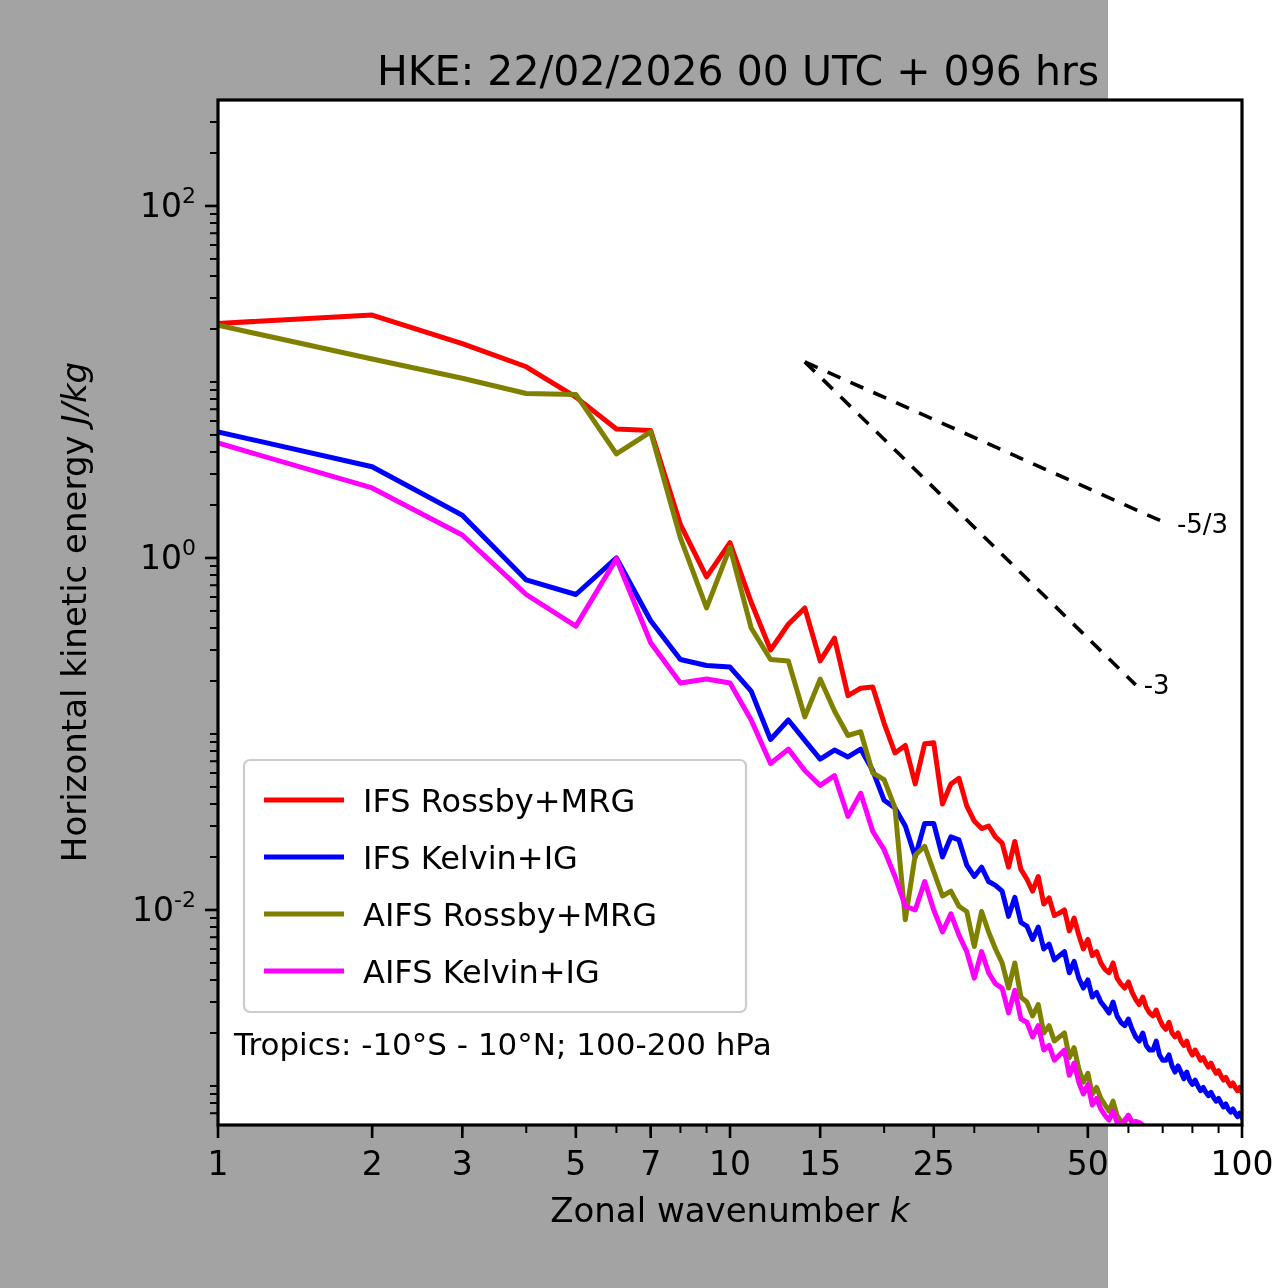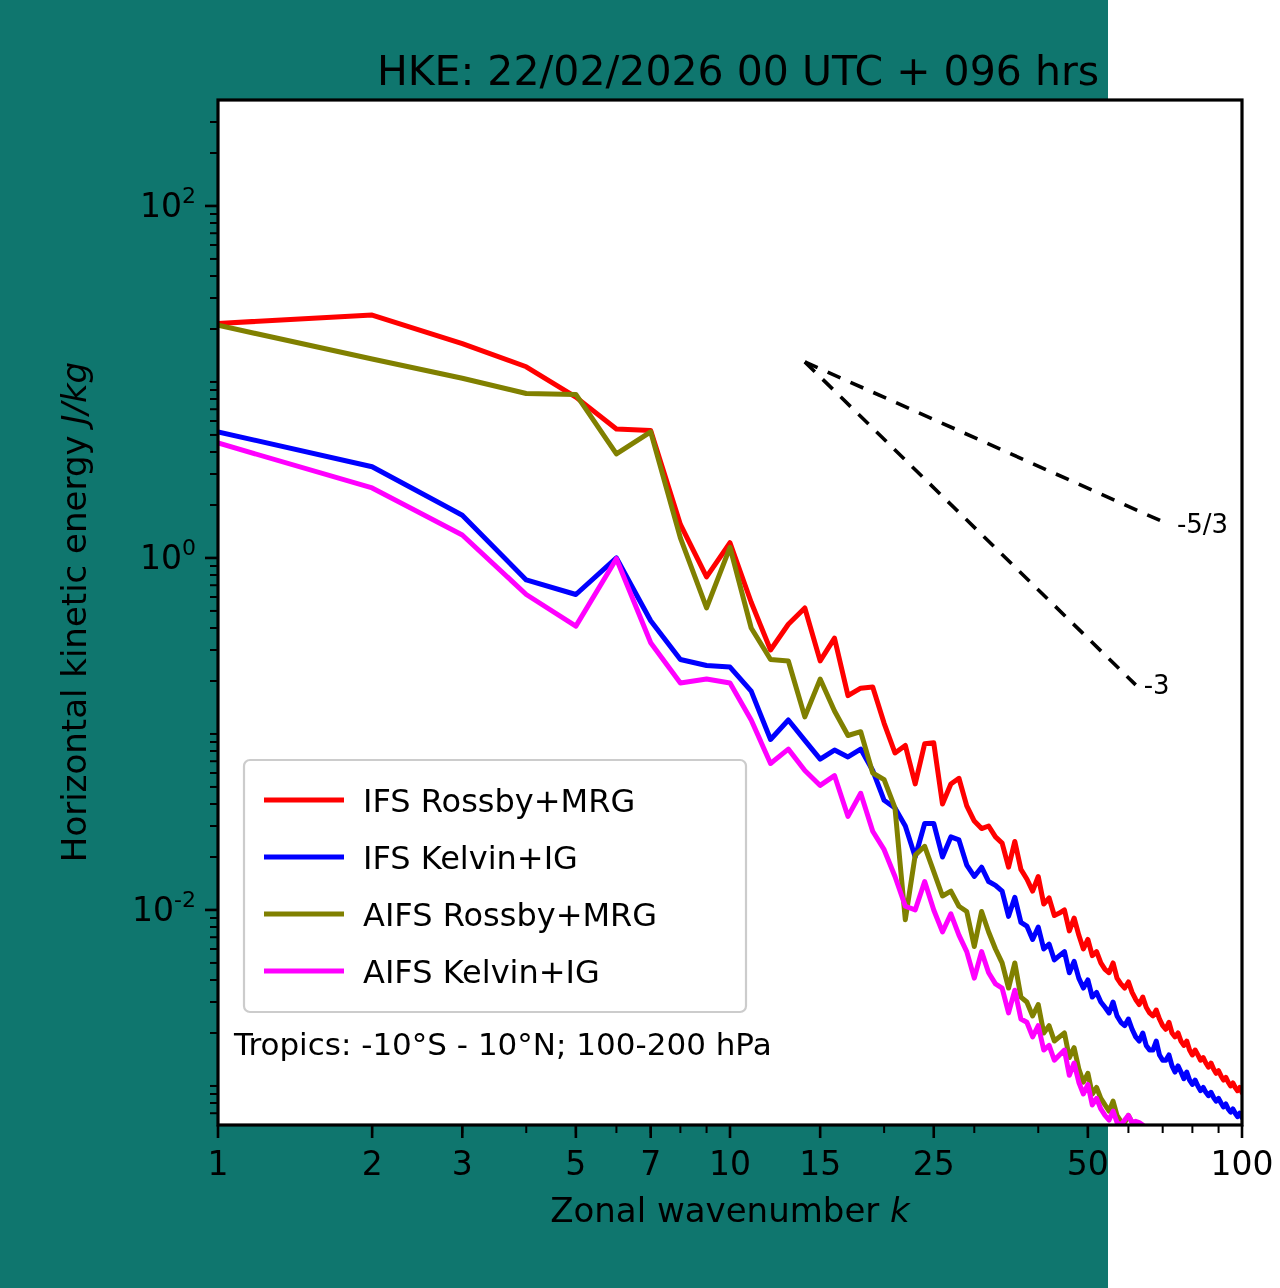--- a/index.html
+++ b/index.html
@@ -10,21 +10,21 @@
   body {
     width: 1280px;
     height: 1288px;
     font-family: "DejaVu Sans", sans-serif;
     overflow: hidden;
   }
   #figure {
     position: relative;
     width: 1108px;
     height: 1288px;
-    background: #0f766e;
+    background: #a3a3a3;
   }
   #chart-svg {
     position: absolute;
     left: 0;
     top: 0;
     width: 1280px;
     height: 1288px;
     display: block;
   }
   .fig-title {

